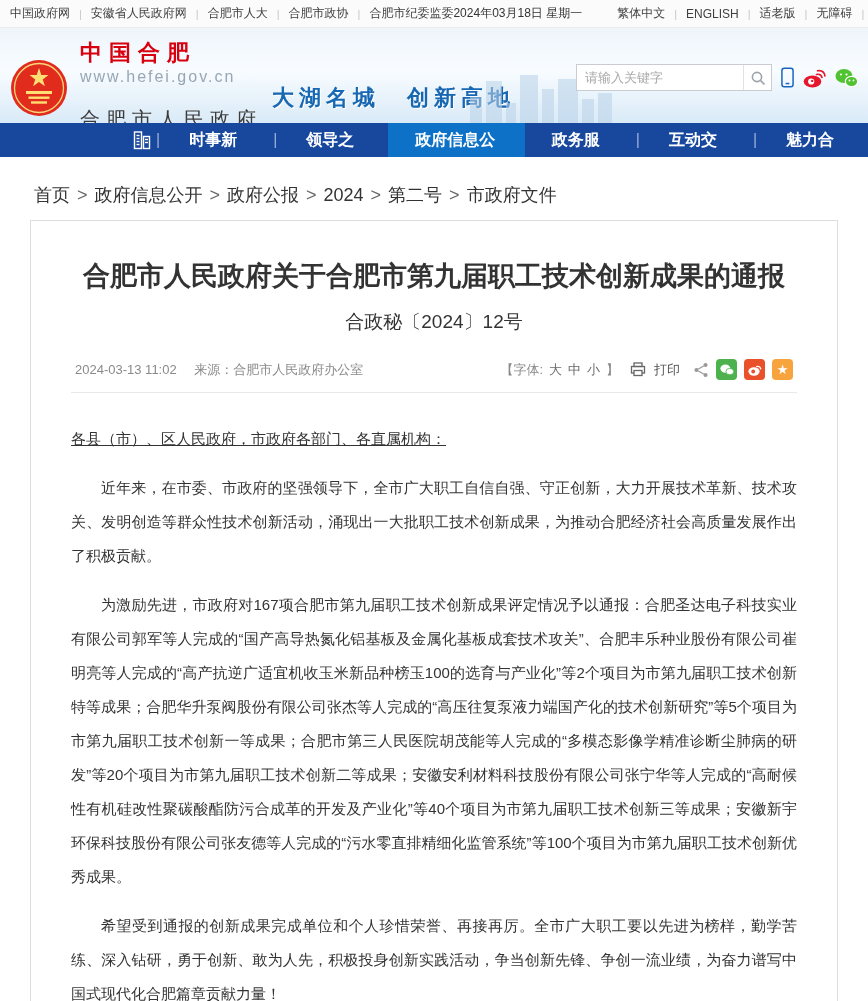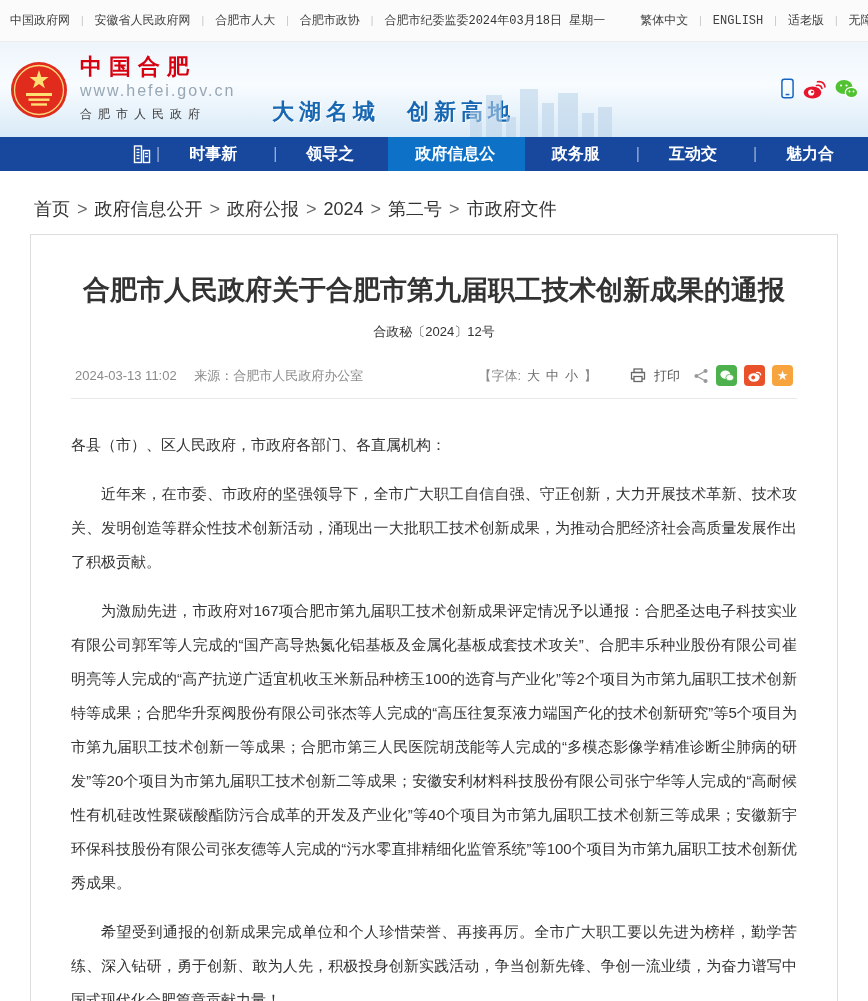--- a/index.html
+++ b/index.html
@@ -6,38 +6,38 @@
   html,body { width: 868px; }
   body {
     font-family: "Liberation Sans", "DejaVu Sans", sans-serif;
     background: #fff; color: #333;
     height: 1001px; overflow: hidden;
   }
   a { text-decoration: none; color: inherit; cursor: pointer; }
 
   
   .topbar {
-    height: 42px; background: #fbfbfb; border-bottom: 1px solid #ececec;
+    height: 28px; background: #fbfbfb; border-bottom: 1px solid #ececec;
     display: flex; align-items: center; justify-content: space-between;
-    padding: 0 10px; font-size: 12px; color: #404040; white-space: nowrap; font-family: Liberation Mono, monospace;
+    padding: 0 10px; font-size: 12px; color: #404040; white-space: nowrap;
   }
   .topbar .grp { display: flex; align-items: center; gap: 9px; }
   .topbar .sep { color: #c8c8c8; font-size: 11px; }
   .topbar .date { color: #333; margin-right: 26px; }
 
   
   .header {
     position: relative; height: 95px;
     background: linear-gradient(180deg, #eef5fb 0%, #f8fcff 45%, #d9eaf7 100%);
     overflow: hidden;
   }
   .logo { position: absolute; left: 10px; top: 14px; display: flex; align-items: center; gap: 12px; }
   .logo-text .site-name { font-size: 22px; font-weight: bold; color: #d7000f; letter-spacing: 7px; line-height: 1; }
   .logo-text .site-url { font-size: 16px; color: #97a7b4; letter-spacing: 2px; margin-top: 4px; }
-  .logo-text .site-sub { font-size: 12px; color: #3c3c3c; letter-spacing: 6px; margin-top: 6px; }
+  .logo-text .site-sub { font-size: 20px; color: #3c3c3c; letter-spacing: 6px; margin-top: 20px; }
   .slogan {
     position: absolute; left: 272px; top: 55px;
     font-size: 22px; font-weight: bold; color: #1767b2; letter-spacing: 5px;
     text-shadow: 1px 1px 0 #ffffff;
     text-align: right;
   }
   .skyline { position: absolute; bottom: 0; left: 470px; height: 50px; width: 160px; display: flex; align-items: flex-end; gap: 4px; opacity: .55; }
   .skyline div { background: #b9d2e8; }
   .search-area { position: absolute; right: 10px; top: 36px; display: flex; align-items: center; gap: 9px; }
   .search-box {
@@ -71,45 +71,45 @@
     display: flex; gap: 7px; align-items: center;
   }
   .breadcrumb .sep { color: #666; }
 
   
   .content-box {
     margin: 13px 30px 0; border: 1px solid #ddd; background: #fff;
     padding: 36px 40px 30px; min-height: 900px;
   }
   .doc-title { font-size: 27px; font-weight: bold; text-align: center; color: #333; line-height: 1.45; }
-  .doc-number { text-align: center; font-size: 13px; margin-top: 13px; color: #333; }
+  .doc-number { text-align: center; font-size: 19px; margin-top: 13px; color: #333; }
   .meta-row {
     display: flex; justify-content: space-between; align-items: center;
     margin-top: 24px; padding: 0 4px 12px; border-bottom: 1px solid #e8e8e8;
     font-size: 13px; color: #8a8a8a;
   }
   .meta-left span { margin-right: 14px; margin-top: 28px; }
   .meta-right { display: flex; align-items: center; gap: 7px; color: #8a8a8a; }
-  .font-ctl { display: inline-flex; gap: 6px; align-items: center; margin-right: 26px; }
+  .font-ctl { display: inline-flex; gap: 6px; align-items: center; margin-right: 4px; }
   .font-ctl a { color: #6b6b6b; }
   .print-btn { display: inline-flex; align-items: center; gap: 8px; color: #555; cursor: pointer; margin-right: 6px; }
   .share-plain { display: inline-flex; align-items: center; cursor: pointer; }
   .sq {
     width: 21px; height: 21px; border-radius: 4px; display: inline-flex;
     align-items: center; justify-content: center; cursor: pointer;
     color: #fff; font-size: 13px; line-height: 1;
   }
   .sq.green { background: #4db14d; }
   .sq.red { background: #e8512a; }
   .sq.orange { background: #f7a43e; }
 
   
   .doc-body { padding-top: 14px; font-size: 15px; color: #333; line-height: 34px; text-align: justify; }
   .doc-body p { margin-top: 15px; text-indent: 2em; }
-  .doc-body p.no-indent { text-indent: 0; }
+  .doc-body p.no-indent { text-indent: 0; text-decoration: underline; }
 </style>
 </head>
 <body>
 
 <div class="topbar">
   <div class="grp">
     <a>中国政府网</a>
     <span class="sep">|</span>
     <a>安徽省人民政府网</a>
     <span class="sep">|</span>
@@ -157,20 +157,29 @@
     <div style="width:16px;height:42px"></div>
     <div style="width:10px;height:20px"></div>
     <div style="width:18px;height:48px"></div>
     <div style="width:12px;height:34px"></div>
     <div style="width:20px;height:44px"></div>
     <div style="width:12px;height:24px"></div>
     <div style="width:14px;height:30px"></div>
   </div>
 
   <div class="search-area">
+    <div class="search-box">
+      <input type="text" placeholder="请输入关键字" style="">
+      <span class="search-btn">
+        <svg width="16" height="16" viewBox="0 0 16 16" fill="none" stroke="#9aa3ab" stroke-width="1.6">
+          <circle cx="7" cy="7" r="4.6"></circle>
+            <line x1="10.6" y1="10.6" x2="14.5" y2="14.5"></line>
+        </svg>
+      </span>
+    </div>
     <span class="hdr-ico">
       <svg width="13" height="21" viewBox="0 0 14 22" fill="none" stroke="#1565c0" stroke-width="1.6">
         <rect x="1" y="1" width="12" height="20" rx="2.5"></rect>
           <line x1="5" y1="17.5" x2="9" y2="17.5"></line>
       </svg>
     </span>
     <span class="hdr-ico">
       <svg width="23" height="20" viewBox="0 0 23 20">
         <ellipse cx="9.5" cy="13.5" rx="8.8" ry="6" fill="#e6162d"></ellipse>
         <circle cx="8.2" cy="13.5" r="3.1" fill="#fff"></circle>

